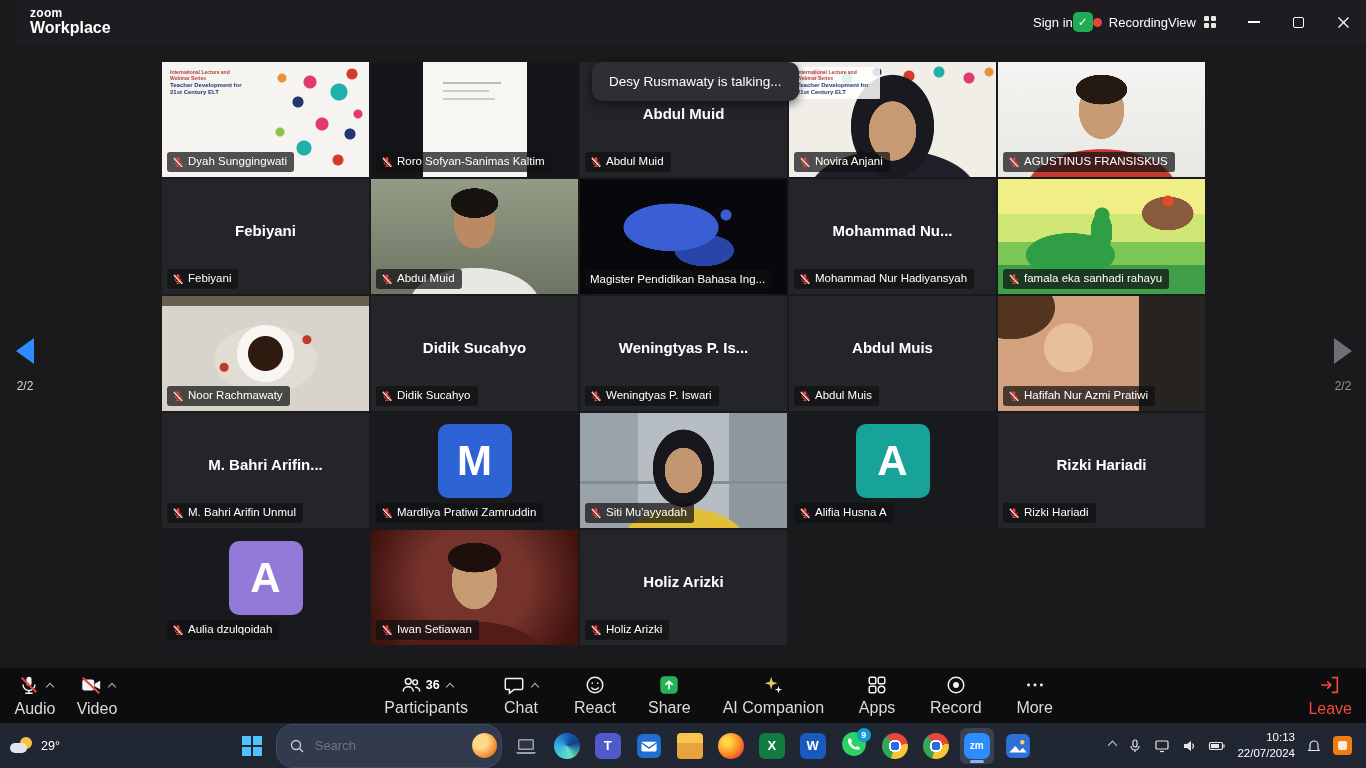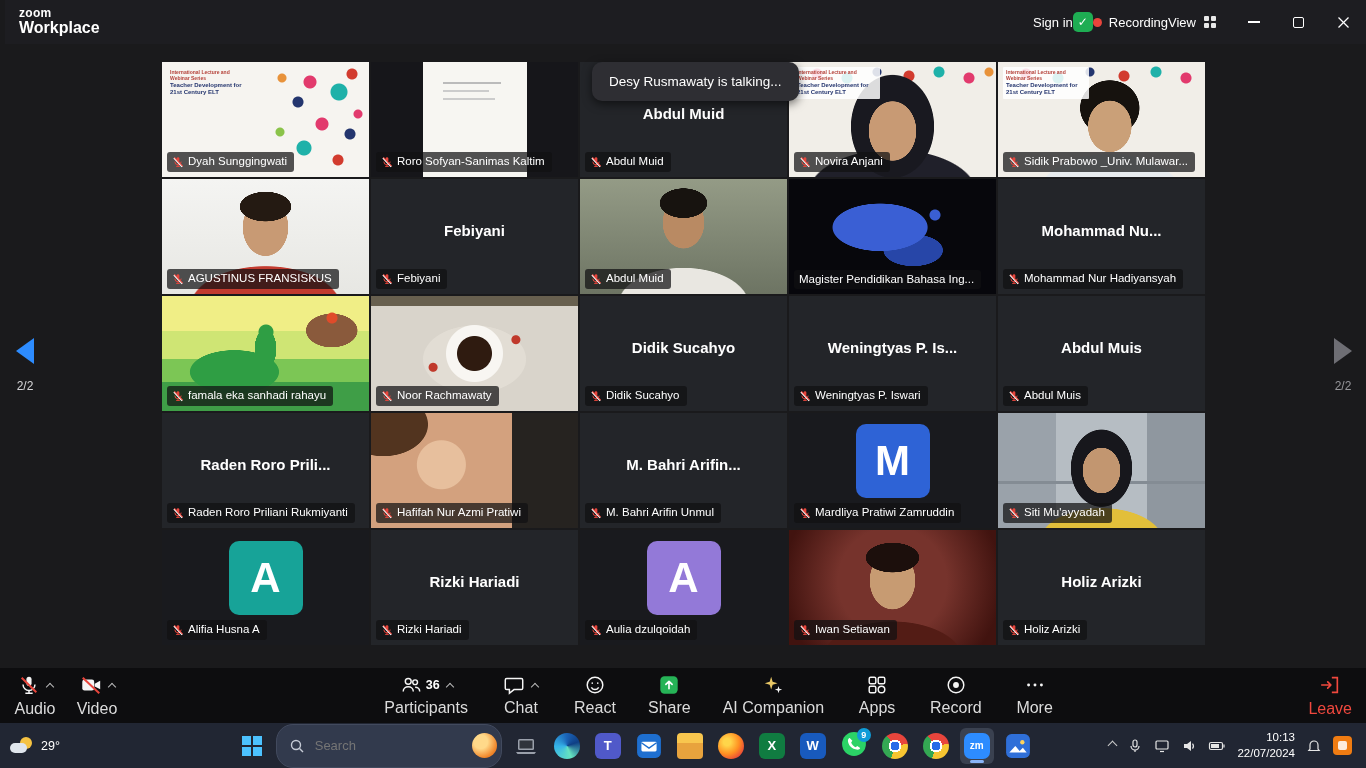--- a/index.html
+++ b/index.html
@@ -1,21 +1,21 @@
 <!DOCTYPE html>
 <html><head>
 <meta charset="utf-8">
 <style>
   html,body{margin:0;padding:0;}
   body{width:1366px;height:768px;position:relative;overflow:hidden;background:#1a1a1c;
        font-family:"Liberation Sans","DejaVu Sans",sans-serif;color:#fff;}
   *{box-sizing:border-box;}
 
   
-  .topbar{position:absolute;top:0;left:5px;right:0;height:44px;background:#1d1d21;
+  .topbar{position:absolute;top:0;left:16px;right:0;height:44px;background:#1d1d21;
           display:flex;align-items:center;padding:0 0 0 14px;z-index:10;}
   .zlogo{line-height:1.05;}
   .z1{font-size:12px;font-weight:700;letter-spacing:.3px;}
   .z2{font-size:16px;font-weight:600;}
   .tbright{margin-left:auto;display:flex;align-items:center;font-size:13px;}
   .signin{color:#fff;}
   .shield{width:20px;height:20px;background:#1ead53;border-radius:5px;display:flex;
           align-items:center;justify-content:center;}
   .shield::after{content:"✓";font-size:12px;color:#fff;font-weight:700;}
   .rec{display:flex;align-items:center;gap:7px;}
@@ -423,33 +423,20 @@
           <div class="sc2">Teacher Development for 21st Century ELT</div>
         </div>
         <div class="pill">
           <svg class="mic">
             <use href="#mic-off"></use>
           </svg>
           <span>Novira Anjani</span>
         </div>
       </div>
 
-    <div class="tile">
-        <div class="video v-sidik"></div>
-        <div class="slidecap">
-          <div class="sc1">International Lecture and Webinar Series</div>
-          <div class="sc2">Teacher Development for 21st Century ELT</div>
-        </div>
-        <div class="pill">
-          <svg class="mic">
-            <use href="#mic-off"></use>
-          </svg>
-          <span>Sidik Prabowo _Univ. Mulawar...</span>
-        </div>
-      </div>
 
     <div class="tile">
         <div class="video v-agus"></div>
         <div class="pill">
           <svg class="mic">
             <use href="#mic-off"></use>
           </svg>
           <span>AGUSTINUS FRANSISKUS</span>
         </div>
       </div>
@@ -534,29 +521,20 @@
     <div class="tile">
         <div class="cname">Abdul Muis</div>
         <div class="pill">
           <svg class="mic">
             <use href="#mic-off"></use>
           </svg>
           <span>Abdul Muis</span>
         </div>
       </div>
 
-    <div class="tile">
-        <div class="cname">Raden Roro Prili...</div>
-        <div class="pill">
-          <svg class="mic">
-            <use href="#mic-off"></use>
-          </svg>
-          <span>Raden Roro Priliani Rukmiyanti</span>
-        </div>
-      </div>
 
     <div class="tile">
         <div class="video v-hafifah"></div>
         <div class="pill">
           <svg class="mic">
             <use href="#mic-off"></use>
           </svg>
           <span>Hafifah Nur Azmi Pratiwi</span>
         </div>
       </div>

